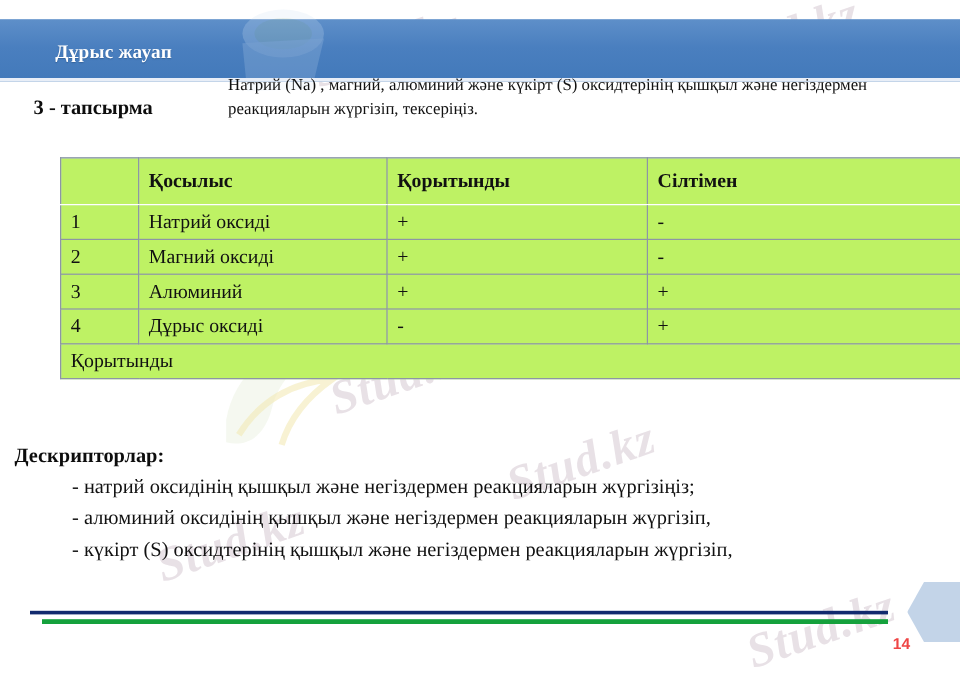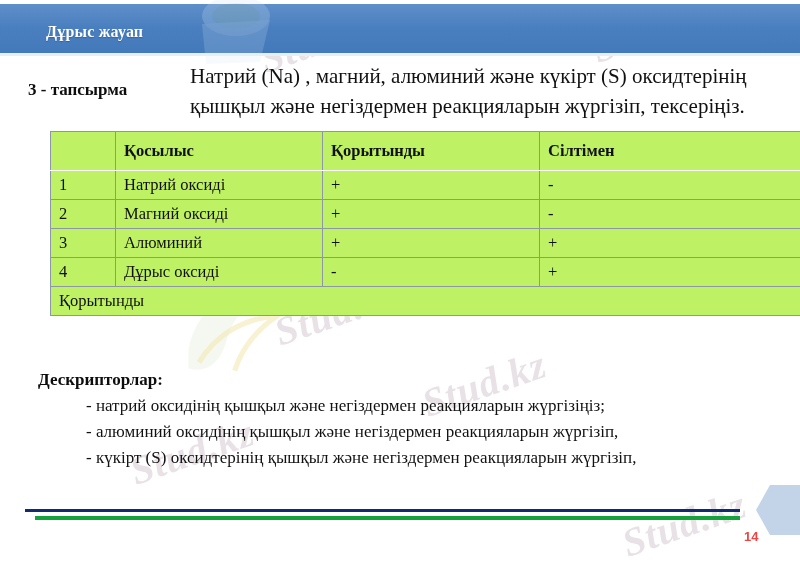--- a/index.html
+++ b/index.html
@@ -56,21 +56,21 @@
     width: 126px;
     height: 126px;
     opacity: 0.40;
     pointer-events: none;
   }
 
   
   .banner {
     position: absolute;
     left: 0;
-    top: 4px;
+    top: 16px;
     width: 800px;
     height: 52px;
     background: linear-gradient(180deg, #5e8fc9 0%, #4a7fbf 45%, #4279ba 100%);
     z-index: 10;
   }
   .banner::after {
     content: "";
     position: absolute;
     left: 0;
     bottom: 0;
@@ -115,21 +115,21 @@
     font-weight: bold;
     font-size: 17px;
     color: #0d0d0d;
     white-space: nowrap;
   }
   .task-text {
     position: absolute;
     left: 190px;
     top: 0;
     width: 600px;
-    font-size: 21px;
+    font-size: 14px;
     line-height: 1.42;
     color: #111111;
     text-align: left;
   }
 
   
   .tbl-wrap {
     position: absolute;
     left: 50px;
     top: 131px;
@@ -160,21 +160,21 @@
   .c-name  { width: 190px; }
   .c-acid  { width: 200px; }
   .c-base  { width: 252px; }
   .row-tall td { height: 30px; }
   .row-short td { height: 18px; }
   .concl-cell { height: 34px; }
 
   
   .desc {
     position: absolute;
-    left: 38px;
+    left: 12px;
     top: 370px;
     width: 760px;
     z-index: 12;
   }
   .desc-title {
     font-weight: bold;
     font-size: 17px;
     color: #0d0d0d;
     margin: 0 0 3px 0;
   }

